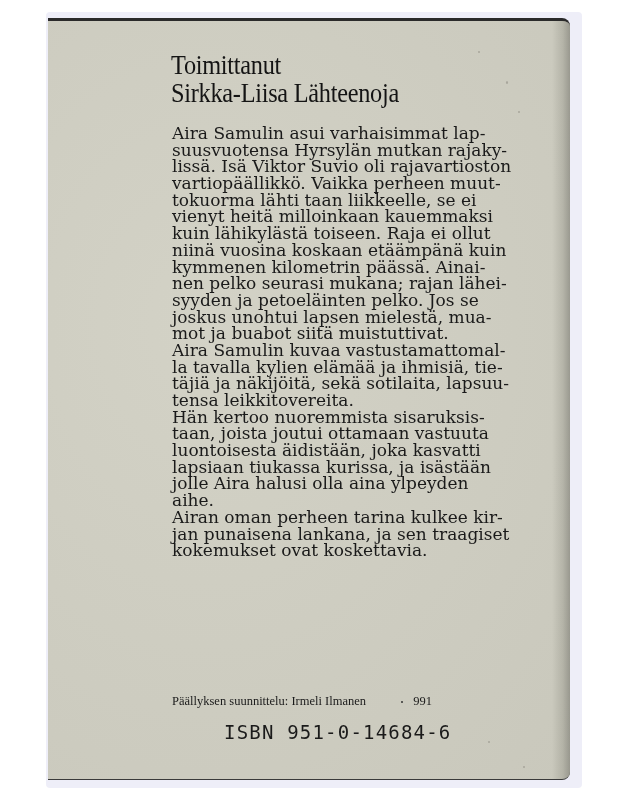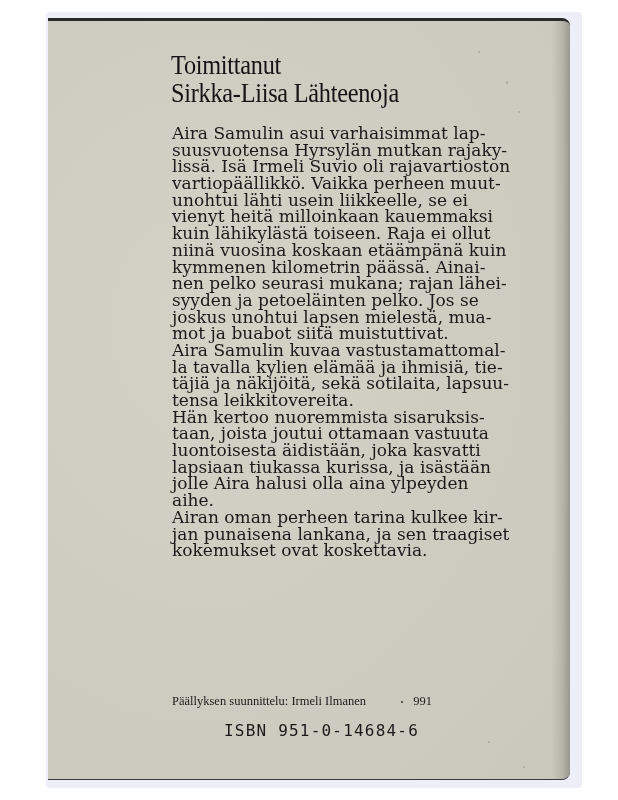--- a/index.html
+++ b/index.html
@@ -101,21 +101,21 @@
       width: 2px;
       height: 2px;
       background: #333;
       border-radius: 50%;
     }
     .isbn {
       position: absolute;
       left: 176px;
       top: 700px;
       font-family: "DejaVu Sans Mono", "Liberation Mono", monospace;
-      font-size: 16px;
+      font-size: 19px;
       letter-spacing: 1.2px;
       color: #1a1a1a;
     }
     .speck {
       position: absolute;
       background: #8f8e84;
       border-radius: 50%;
       opacity: 0.6;
     }
   </style>
@@ -127,23 +127,23 @@
   <div class="cover">
 
     <div class="title">
       <div>Toimittanut</div>
       <div>Sirkka-Liisa Lähteenoja</div>
     </div>
 
     <div class="body">
       <span class="line">Aira Samulin asui varhaisimmat lap-</span>
       <span class="line">suusvuotensa Hyrsylän mutkan rajaky-</span>
-      <span class="line">lissä. Isä Irmeli Suvio oli rajavartioston</span>
+      <span class="line">lissä. Isä Viktor Suvio oli rajavartioston</span>
       <span class="line">vartiopäällikkö. Vaikka perheen muut-</span>
-      <span class="line">unohtui lähti usein liikkeelle, se ei</span>
+      <span class="line">tokuorma lähti taan liikkeelle, se ei</span>
       <span class="line">vienyt heitä milloinkaan kauemmaksi</span>
       <span class="line">kuin lähikylästä toiseen. Raja ei ollut</span>
       <span class="line">niinä vuosina koskaan etäämpänä kuin</span>
       <span class="line">kymmenen kilometrin päässä. Ainai-</span>
       <span class="line">nen pelko seurasi mukana; rajan lähei-</span>
       <span class="line">syyden ja petoeläinten pelko. Jos se</span>
       <span class="line">joskus unohtui lapsen mielestä, mua-</span>
       <span class="line last">mot ja buabot siitä muistuttivat.</span>
       <span class="line">Aira Samulin kuvaa vastustamattomal-</span>
       <span class="line">la tavalla kylien elämää ja ihmisiä, tie-</span>

